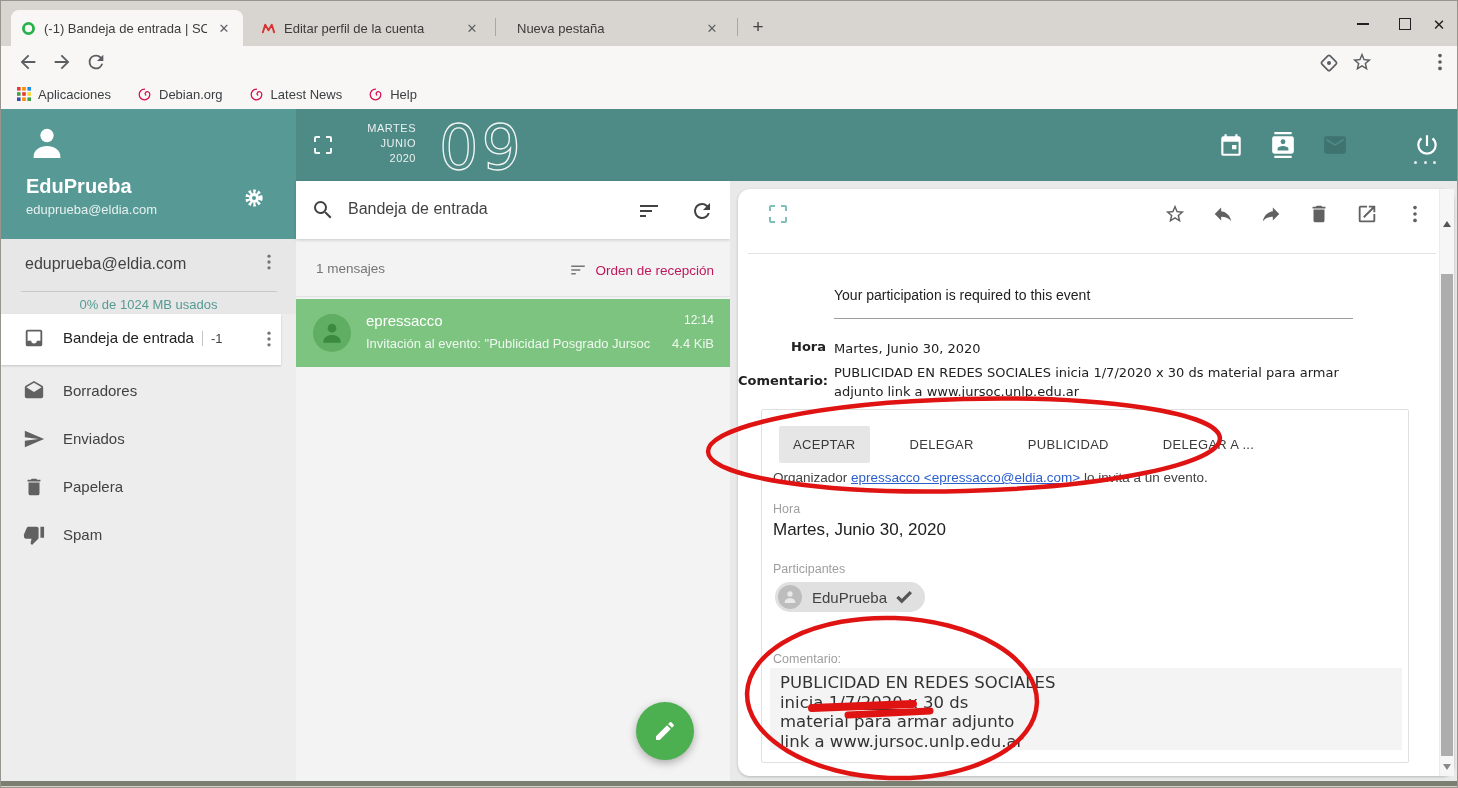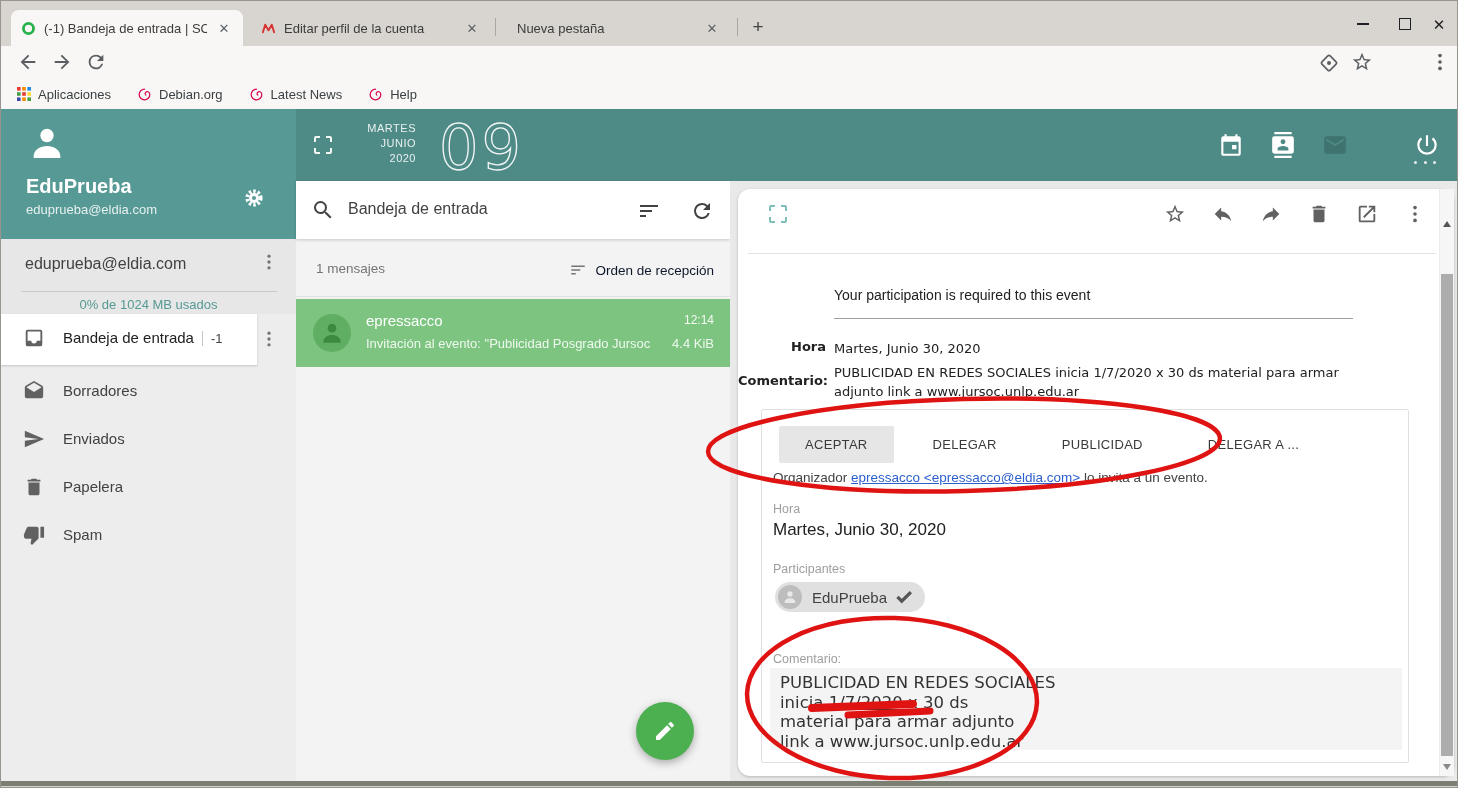--- a/index.html
+++ b/index.html
@@ -43,21 +43,21 @@
   .side-head{position:absolute;left:0;top:0;width:295px;height:130px;background:#579a95;color:#fff;}
   .side-person{position:absolute;left:26px;top:14px;width:40px;height:40px;color:#fff;}
   .side-name{position:absolute;left:25px;top:66px;font-size:20px;font-weight:bold;}
   .side-mail{position:absolute;left:25px;top:93px;font-size:13px;color:rgba(255,255,255,.85);}
   .side-gear{position:absolute;left:242px;top:78px;width:22px;height:22px;color:#fff;}
   .acct{position:absolute;left:0;top:130px;width:295px;height:75px;background:#e7e7e7;}
   .acct-mail{position:absolute;left:24px;top:16px;font-size:16px;color:#424242;}
   .acct-dots{position:absolute;left:258px;top:12px;width:20px;height:22px;color:#757575;}
   .acct-div{position:absolute;left:20px;top:52px;width:256px;height:1px;background:#c9c9c9;}
   .quota{position:absolute;left:0;top:58px;width:295px;text-align:center;font-size:13px;color:#569a93;}
-  .folder{position:absolute;left:0;width:256px;height:48px;color:#424242;}
+  .folder{position:absolute;left:0;width:280px;height:48px;color:#424242;}
   .folder .f-ic{position:absolute;left:22px;top:13px;width:22px;height:22px;color:#616161;}
   .folder .f-label{position:absolute;left:62px;top:15px;font-size:15px;}
   .folder.selected{background:#ffffff;height:51px;box-shadow:0 1px 2px rgba(0,0,0,.18);color:#212121;}
   .f-count{color:#424242;font-size:13px;border-left:1px solid #c4c4c4;padding-left:8px;margin-left:8px;}
   .f-dots{position:absolute;left:258px;top:14px;width:20px;height:22px;color:#757575;}
 
   
   .tealband{position:absolute;left:295px;top:0;width:1163px;height:72px;background:#4e8a86;}
   .tb-full{position:absolute;left:15px;top:24px;width:24px;height:24px;color:rgba(255,255,255,.92);}
   .tb-date{position:absolute;left:50px;top:12px;width:70px;text-align:right;color:rgba(255,255,255,.88);font-size:11px;line-height:15px;letter-spacing:.5px;}
@@ -68,21 +68,21 @@
 
   
   .listcol{position:absolute;left:295px;top:72px;width:434px;height:600px;background:#f3f3f3;}
   .searchbar{position:absolute;left:0;top:0;width:434px;height:58px;background:#ffffff;box-shadow:0 1px 3px rgba(0,0,0,.18);}
   .sb-search{position:absolute;left:15px;top:17px;width:24px;height:24px;color:#424242;}
   .sb-title{position:absolute;left:52px;top:19px;font-size:16px;color:#424242;}
   .sb-sort{position:absolute;left:341px;top:18px;width:24px;height:24px;color:#424242;}
   .sb-refresh{position:absolute;left:394px;top:18px;width:24px;height:24px;color:#424242;}
   .listhead{position:absolute;left:0;top:58px;width:434px;height:58px;border-bottom:1px solid #e2e2e2;box-sizing:border-box;}
   .lh-count{position:absolute;left:20px;top:22px;font-size:13.5px;color:#757575;}
-  .lh-order{position:absolute;right:16px;top:22px;display:flex;align-items:center;font-size:13.5px;color:#0f172a;}
+  .lh-order{position:absolute;right:16px;top:22px;display:flex;align-items:center;font-size:13.5px;color:#be185d;}
   .lh-order .ic{width:18px;height:18px;margin-right:8px;color:#757575;}
   .msg{position:absolute;left:0;top:118px;width:434px;height:68px;background:#7cc47f;color:#fff;}
   .msg-av{position:absolute;left:17px;top:15px;width:38px;height:38px;border-radius:50%;background:#5fae63;}
   .msg-av .ic{position:absolute;left:6px;top:6px;width:26px;height:26px;color:#3b8a40;}
   .msg-sender{position:absolute;left:70px;top:13px;font-size:15px;color:#ffffff;}
   .msg-time{position:absolute;right:16px;top:14px;font-size:12px;color:rgba(255,255,255,.92);}
   .msg-subj{position:absolute;left:70px;top:37px;width:285px;font-size:13px;color:rgba(255,255,255,.88);white-space:nowrap;overflow:hidden;}
   .msg-size{position:absolute;right:16px;top:37px;font-size:13px;color:rgba(255,255,255,.88);}
   .fab{position:absolute;left:340px;top:521px;width:58px;height:58px;border-radius:50%;background:#4caf50;box-shadow:0 3px 8px rgba(0,0,0,.3);}
   .fab .ic{position:absolute;left:17px;top:17px;width:24px;height:24px;color:#fff;}
@@ -92,21 +92,21 @@
   .card{position:absolute;left:8px;top:8px;width:716px;height:587px;background:#ffffff;box-shadow:0 1px 3px rgba(0,0,0,.22);border-radius:12px;}
   .dt-full{position:absolute;left:28px;top:13px;width:24px;height:24px;color:#7fbfb9;}
   .dt-ic{position:absolute;top:14px;width:22px;height:22px;color:#616161;}
   .dt-div{position:absolute;left:10px;top:64px;width:688px;height:1px;background:#e3e3e3;}
   .dt-note{position:absolute;left:96px;top:98px;font-size:14px;color:#212121;}
   .dt-note-line{position:absolute;left:96px;top:129px;width:519px;height:1px;background:#9e9e9e;}
   .meta-label{position:absolute;width:88px;text-align:right;font-size:13px;font-weight:bold;color:#212121;font-family:"DejaVu Sans",sans-serif;}
   .meta-value{position:absolute;left:96px;font-size:13px;color:#212121;font-family:"DejaVu Sans",sans-serif;line-height:19px;}
   .inner{position:absolute;left:23px;top:220px;width:648px;height:354px;background:#fff;border:1px solid #e0e0e0;border-radius:2px;box-sizing:border-box;}
   .btnrow{position:absolute;left:17px;top:16px;display:flex;align-items:center;}
-  .ibtn{font-size:13px;color:#3a3a3a;letter-spacing:.3px;padding:11px 26px;margin-right:13px;border-radius:2px;white-space:nowrap;}
+  .ibtn{font-size:13px;color:#3a3a3a;letter-spacing:.3px;padding:11px 14px;margin-right:26px;border-radius:2px;white-space:nowrap;}
   .ibtn.primary{background:#e6e6e6;}
   .org{position:absolute;left:11px;top:60px;font-size:13.5px;color:#424242;}
   .org a{color:#2b5fce;text-decoration:underline;}
   .sec-label{position:absolute;left:11px;font-size:12.5px;color:#9e9e9e;}
   .sec-value{position:absolute;left:11px;font-size:17px;color:#212121;}
   .chip{position:absolute;left:13px;top:172px;height:30px;background:#e0e0e0;border-radius:15px;display:flex;align-items:center;padding:0 12px 0 3px;}
   .chip-av{width:24px;height:24px;border-radius:50%;background:#bdbdbd;position:relative;margin-right:10px;}
   .chip-av .ic{position:absolute;left:4px;top:4px;width:16px;height:16px;color:#e9e9e9;}
   .chip-name{font-size:15px;color:#424242;margin-right:8px;}
   .chip-check{width:18px;height:18px;color:#555;}

